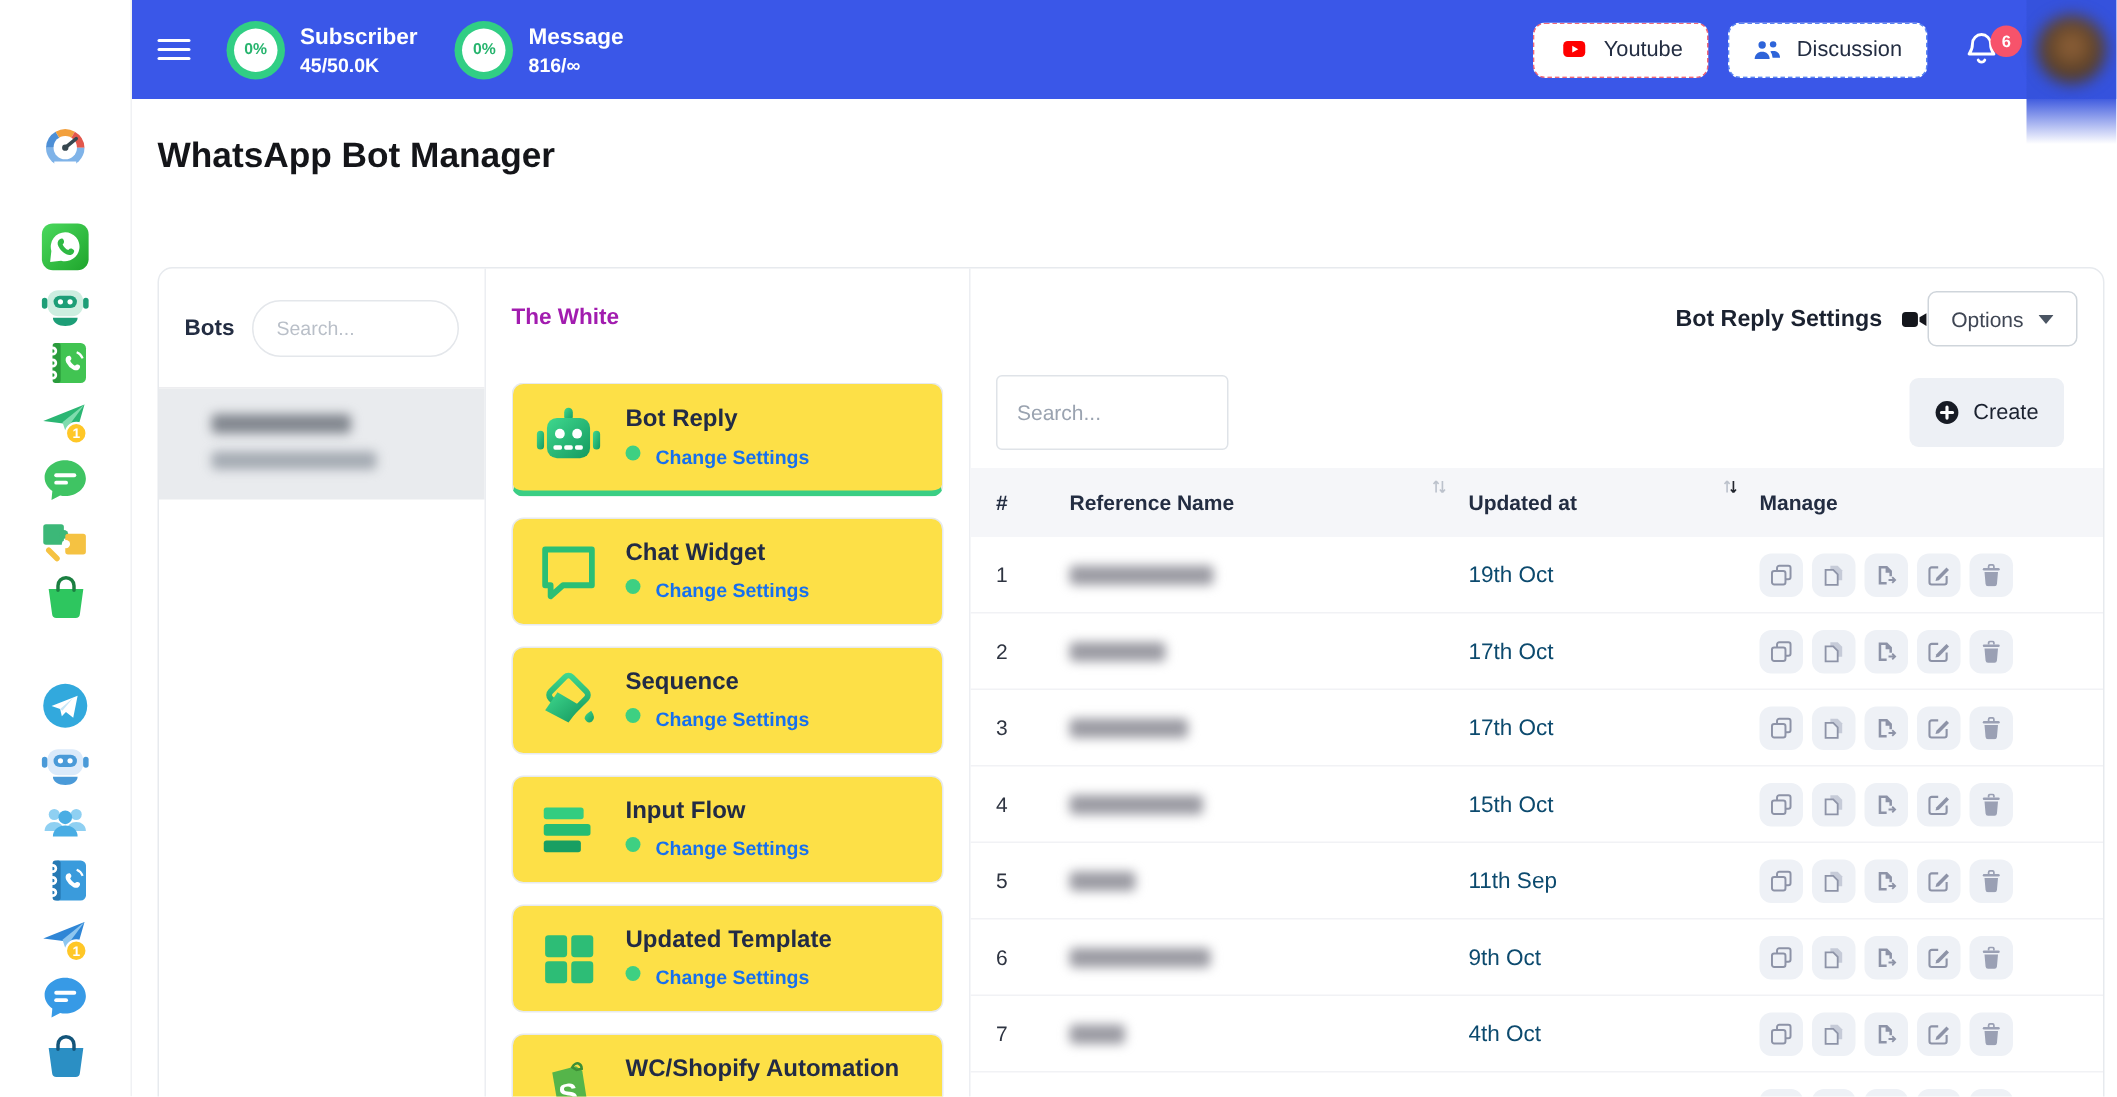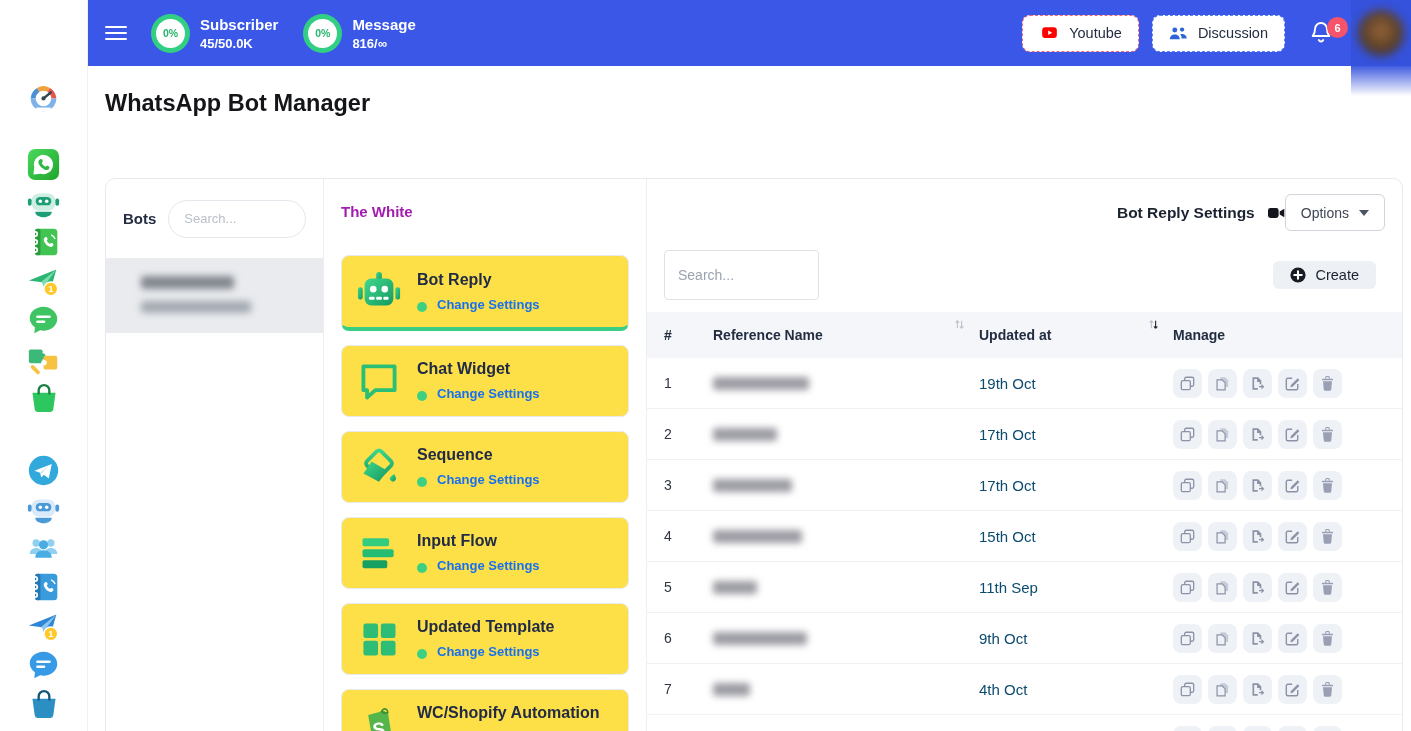--- a/index.html
+++ b/index.html
@@ -64,33 +64,33 @@
   .b1{height:13px;background:#82878f}
   .b2{height:12px;background:#a4aab2;margin-top:12px}
   
   .white-head{padding:24px 17px 0;font-size:15px;font-weight:700;color:#a21caf}
   .cards{margin-top:35px;padding:0 17px;display:flex;flex-direction:column;gap:14px}
   .scard{height:72px;border:1px solid #e7eaee;border-radius:8px;background:#fde047;display:flex;
     align-items:center;gap:15px;padding:0 14px;cursor:pointer}
   .scard.active{height:76px;border-bottom:4px solid #3ace84}
   .scard .ic{width:46px;display:flex;justify-content:center;flex:none}
   .sc-title{font-size:16px;font-weight:600;color:#222b45;line-height:1}
-  .sc-row{display:flex;align-items:flex-end;gap:10px;margin-top:9px}
+  .sc-row{display:flex;align-items:flex-start;gap:10px;margin-top:9px}
   .dot{width:10px;height:10px;border-radius:50%;background:#3ed082;flex:none}
   .cs-link{font-size:13px;font-weight:700;color:#1670f0;text-decoration:none;cursor:pointer}
   
   .reply-head{display:flex;align-items:center;justify-content:flex-end;padding:15px 17px 0}
   .reply-title{font-size:15.5px;font-weight:700;color:#1b2230;display:flex;align-items:center;gap:13px}
   .options-btn{height:37px;padding:0 15px;background:#fff;border:1px solid #cfd5db;border-radius:6px;
     font-size:14px;color:#3f4654;display:flex;align-items:center;gap:10px;cursor:pointer}
   .toolbar{display:flex;justify-content:space-between;align-items:center;padding:19px 26px 0 17px}
   .reply-search{width:155px;height:50px;border:1px solid #dfe3e8;border-radius:4px;padding:0 13px;
     font-size:14px;color:#444;outline:none}
   .reply-search::placeholder{color:#9aa3b0}
-  .create-btn{height:28px;padding:0 17px;background:#edf0f5;border:none;border-radius:6px;
+  .create-btn{height:46px;padding:0 17px;background:#edf0f5;border:none;border-radius:6px;
     font-size:14.5px;color:#1b2230;display:flex;align-items:center;gap:9px;cursor:pointer}
   .table{margin-top:12px}
   .thead{display:grid;grid-template-columns:49px 266px 194px 1fr;background:#f5f6f9;height:46px;
     padding-left:17px;font-size:14px;font-weight:700;color:#232d42}
   .th{display:flex;align-items:center;justify-content:space-between;padding-right:14px}
   .th .sort{align-self:flex-start;margin-top:7px}
   .trow{display:grid;grid-template-columns:49px 266px 194px 1fr;align-items:center;height:51px;
     padding-left:17px;border-bottom:1px solid #f1f2f5}
   .row-num{font-size:14px;color:#2e3441}
   .name-blur{height:13px;border-radius:3px;background:#9b9ba3;filter:blur(3.5px)}

